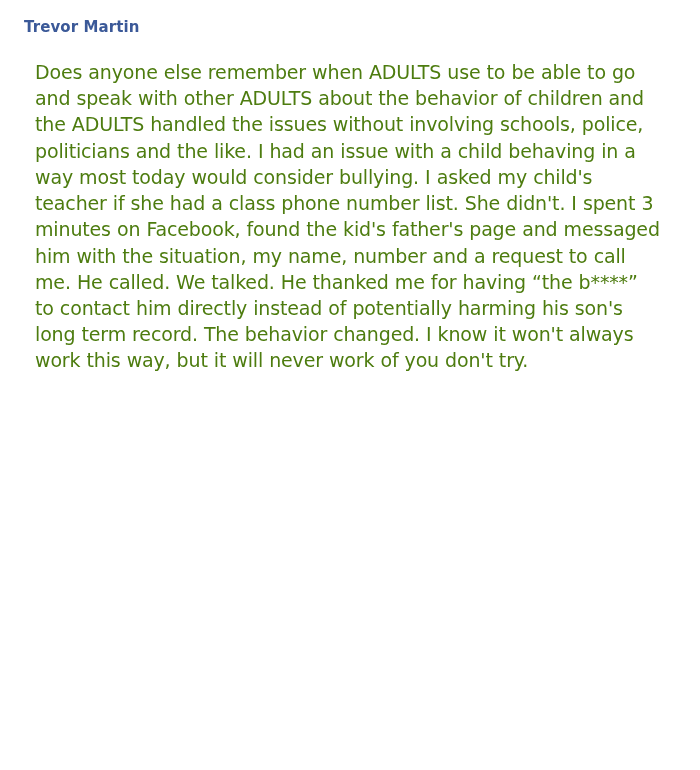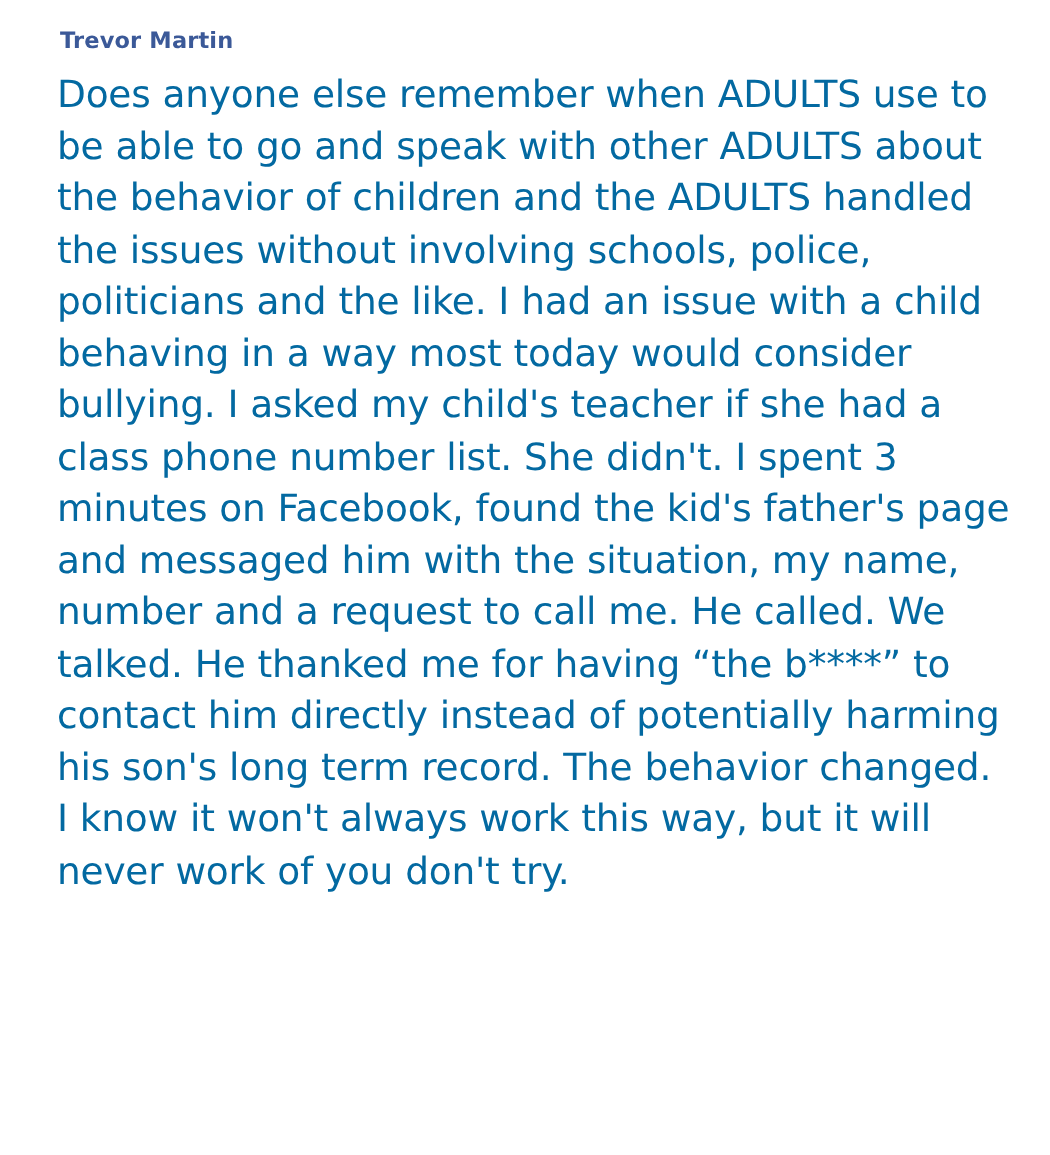--- a/index.html
+++ b/index.html
@@ -11,37 +11,37 @@
     height: 770px;
     background: #ffffff;
     font-family: "DejaVu Sans", sans-serif;
     overflow: hidden;
   }
   .comment-card {
     box-sizing: border-box;
     width: 696px;
     height: 770px;
     background: #ffffff;
-    padding: 18px 22px 10px 38px;
+    padding: 18px 22px 10px 22px;
     display: flex;
     flex-direction: column;
   }
   .author-name {
     color: #3b5998;
     font-size: 15px;
     font-weight: bold;
     line-height: 1.2;
     margin: 0 0 10px 2px;
     letter-spacing: 0.1px;
   }
   .comment-body {
-    color: #0369a1;
-    font-size: 25px;
+    color: #4d7c0f;
+    font-size: 19px;
     line-height: 1.38;
-    margin: 0;
+    margin: 13px;
     letter-spacing: -0.15px;
     word-spacing: 0.2px;
   }
 </style>
 </head>
 <body>
 
 <div class="comment-card">
   <div class="author-name">Trevor Martin</div>
   <div class="comment-body">Does anyone else remember when ADULTS use to be able to go and speak with other ADULTS about the behavior of children and the ADULTS handled the issues without involving schools, police, politicians and the like. I had an issue with a child behaving in a way most today would consider bullying. I asked my child's teacher if she had a class phone number list. She didn't. I spent 3 minutes on Facebook, found the kid's father's page and messaged him with the situation, my name, number and a request to call me. He called. We talked. He thanked me for having “the b****” to contact him directly instead of potentially harming his son's long term record. The behavior changed. I know it won't always work this way, but it will never work of you don't try.</div>

